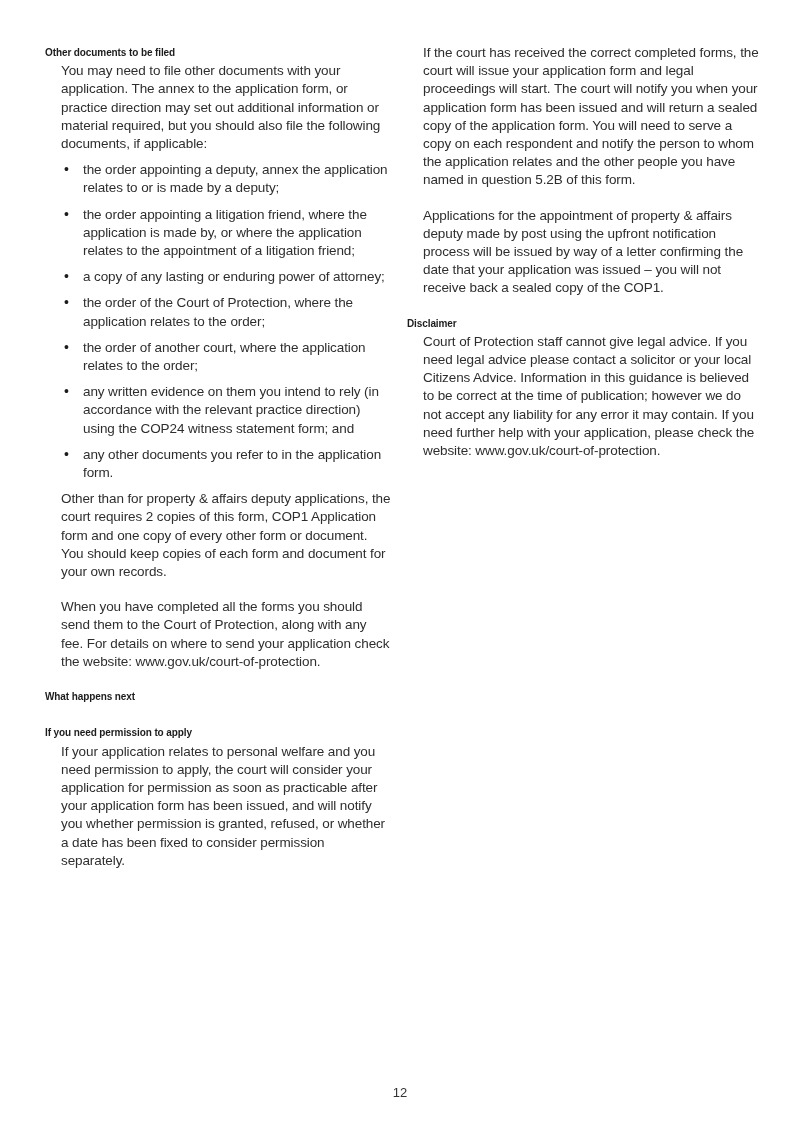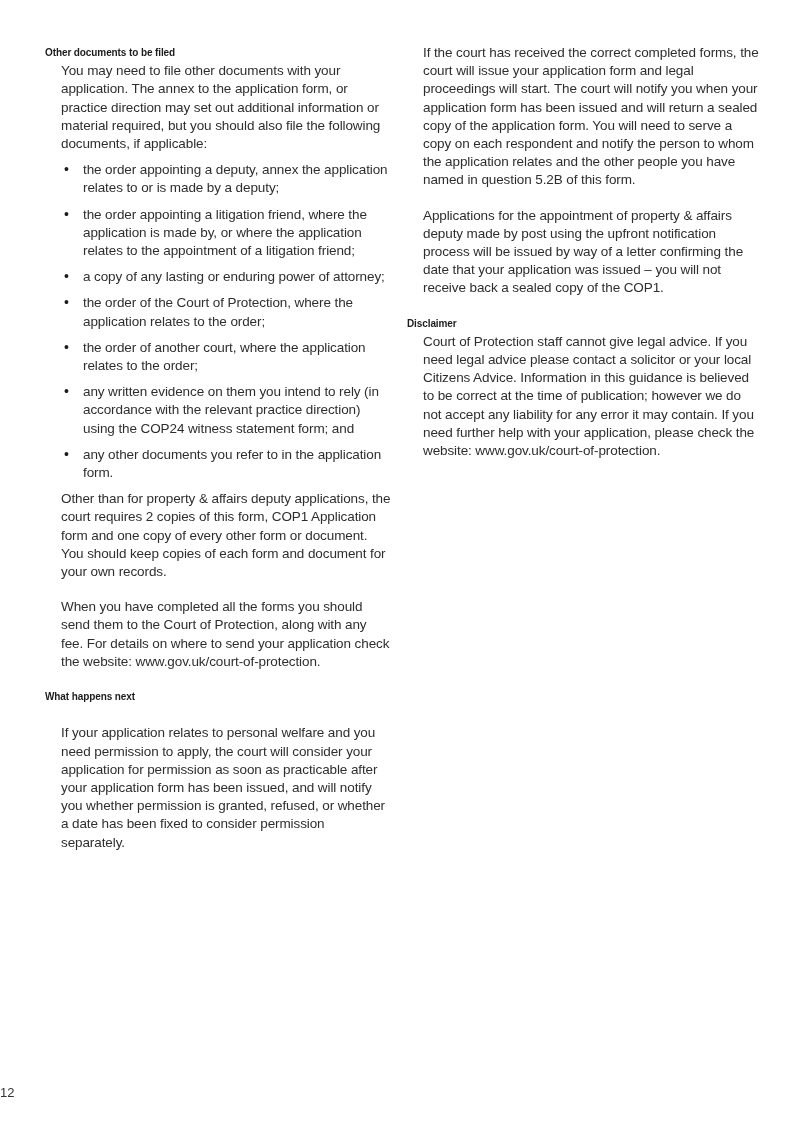--- a/index.html
+++ b/index.html
@@ -63,20 +63,21 @@
     left: 19px;
     top: -1px;
     font-size: 14px;
     color: #1c1c1c;
   }
   .footer {
     position: absolute;
     left: 0;
     right: 0;
     top: 1084px;
+    text-align: center;
     font-size: 13px;
     color: #333333;
   }
 </style>
 </head>
 <body>
 
 <div class="page">
 
   <div class="col col-left">
@@ -92,20 +93,21 @@
       <li>any written evidence on them you intend to rely (in accordance with the relevant practice direction) using the COP24 witness statement form; and</li>
       <li>any other documents you refer to in the application form.</li>
     </ul>
 
     <p>Other than for property &amp; affairs deputy applications, the court requires 2 copies of this form, COP1 Application form and one copy of every other form or document. You should keep copies of each form and document for your own records.</p>
 
     <p>When you have completed all the forms you should send them to the Court of Protection, along with any fee. For details on where to send your application check the website: www.gov.uk/court-of-protection.</p>
 
     <h3 class="gap-below">What happens next</h3>
 
+    <h3>If you need permission to apply</h3>
     <p>If your application relates to personal welfare and you need permission to apply, the court will consider your application for permission as soon as practicable after your application form has been issued, and will notify you whether permission is granted, refused, or whether a date has been fixed to consider permission separately.</p>
   </div>
 
   <div class="col col-right">
     <p>If the court has received the correct completed forms, the court will issue your application form and legal proceedings will start. The court will notify you when your application form has been issued and will return a sealed copy of the application form. You will need to serve a copy on each respondent and notify the person to whom the application relates and the other people you have named in question 5.2B of this form.</p>
     <p>Applications for the appointment of property &amp; affairs deputy made by post using the upfront notification process will be issued by way of a letter confirming the date that your application was issued – you will not receive back a sealed copy of the COP1.</p>
 
     <h3>Disclaimer</h3>
     <p>Court of Protection staff cannot give legal advice. If you need legal advice please contact a solicitor or your local Citizens Advice. Information in this guidance is believed to be correct at the time of publication; however we do not accept any liability for any error it may contain. If you need further help with your application, please check the website: www.gov.uk/court-of-protection.</p>
   </div>

